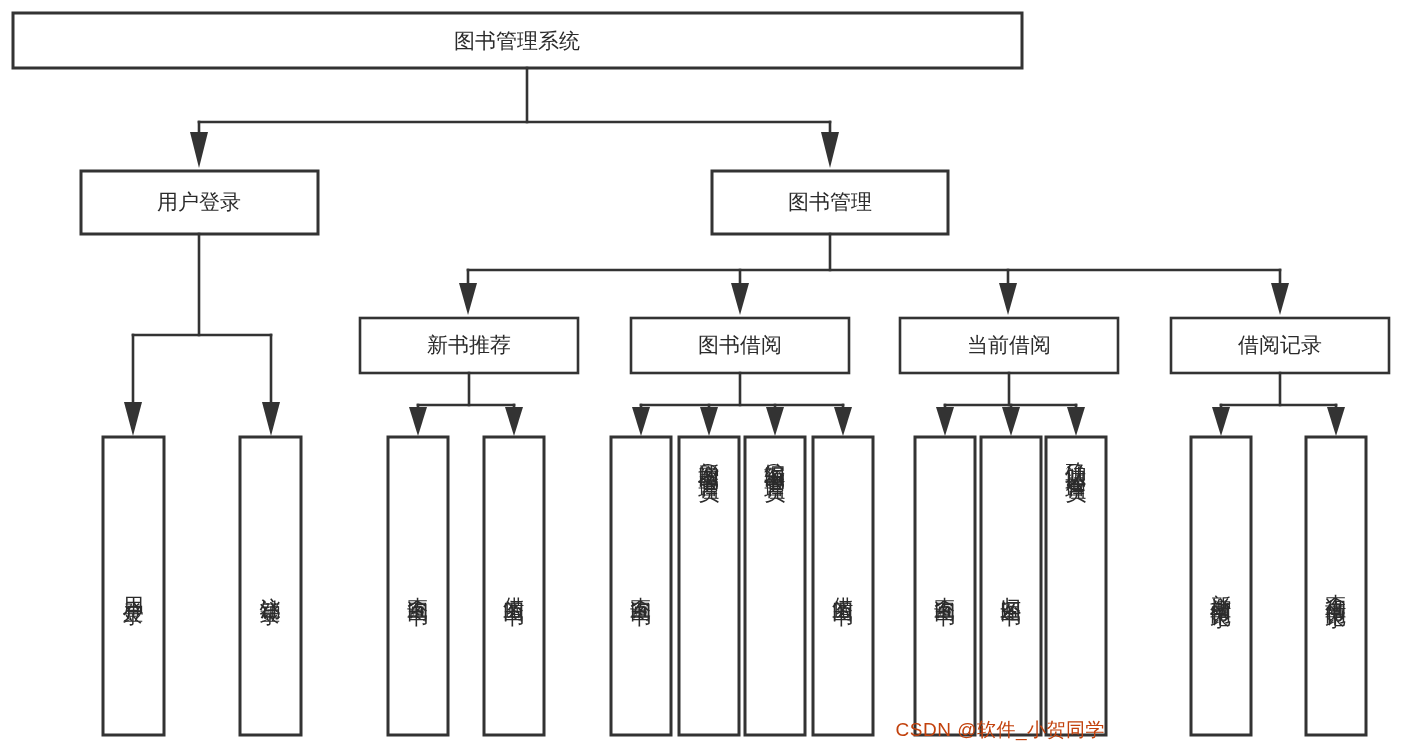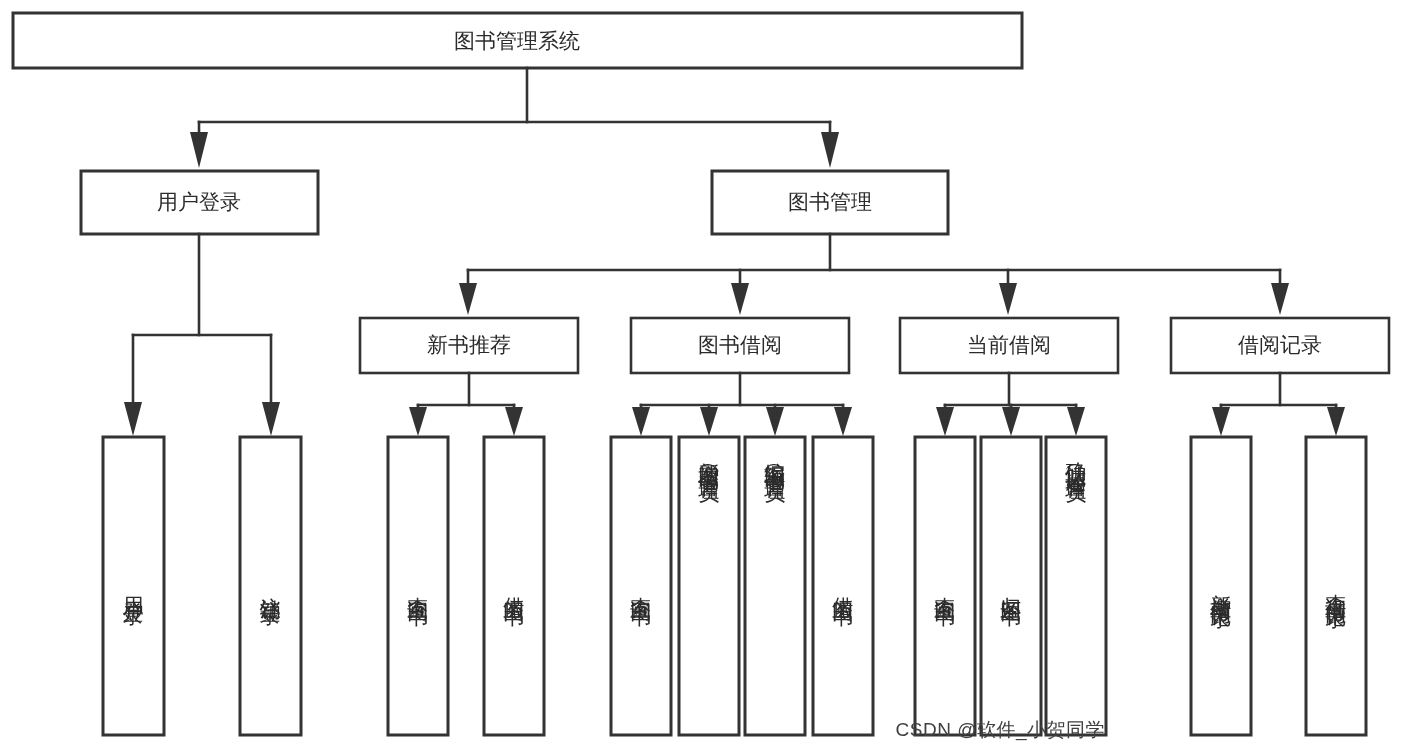--- a/index.html
+++ b/index.html
@@ -72,21 +72,21 @@
     color: #2b2b2b;
     white-space: nowrap;
     text-align: center;
   }
   .watermark {
     position: absolute;
     right: 8px;
     bottom: 4px;
     font-family: "Liberation Sans", "DejaVu Sans", sans-serif;
     font-size: 19px;
-    color: #404040;
+    color: #c2410c;
     white-space: nowrap;
     letter-spacing: 0.5px;
   }
 </style>
 </head>
 <body>
 
 <div id="diagram-root">
 
   <svg id="flowchart" viewBox="0 0 1405 747">

